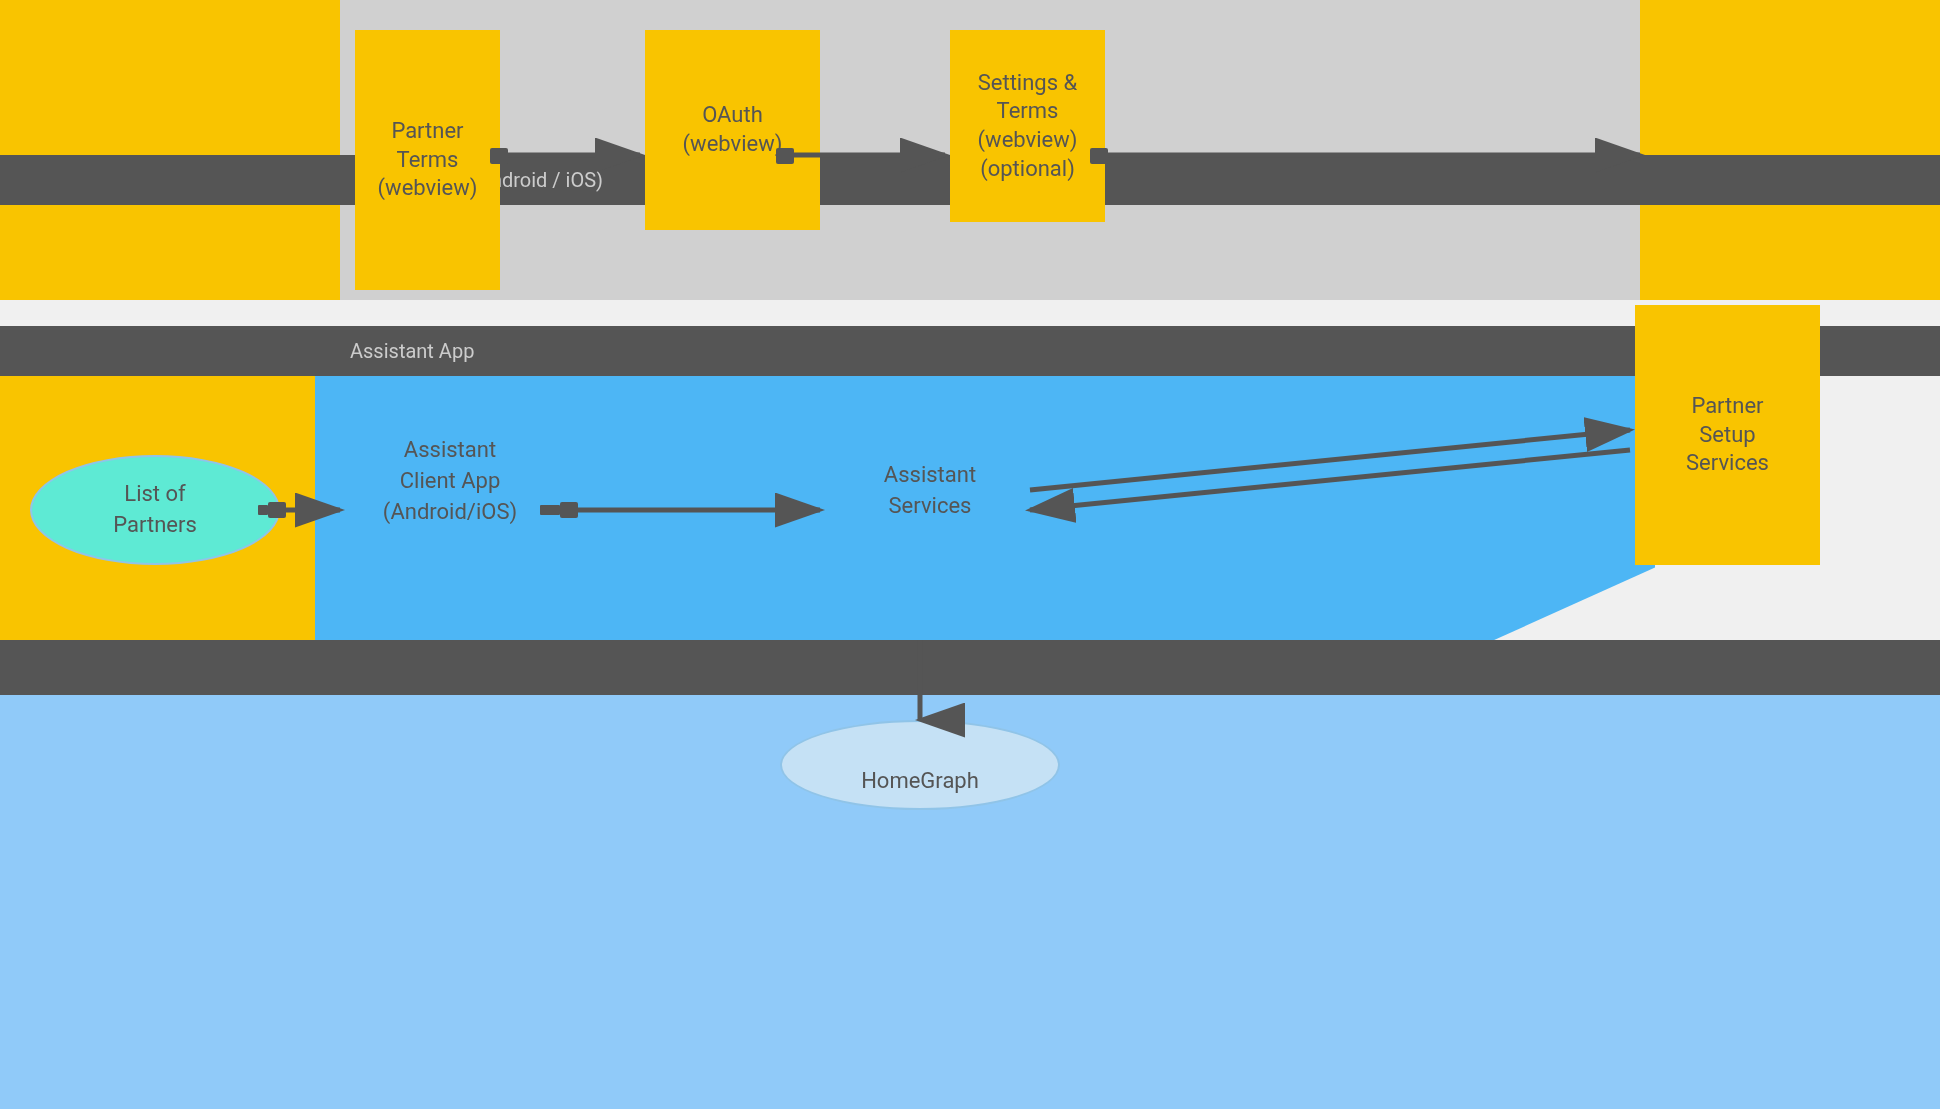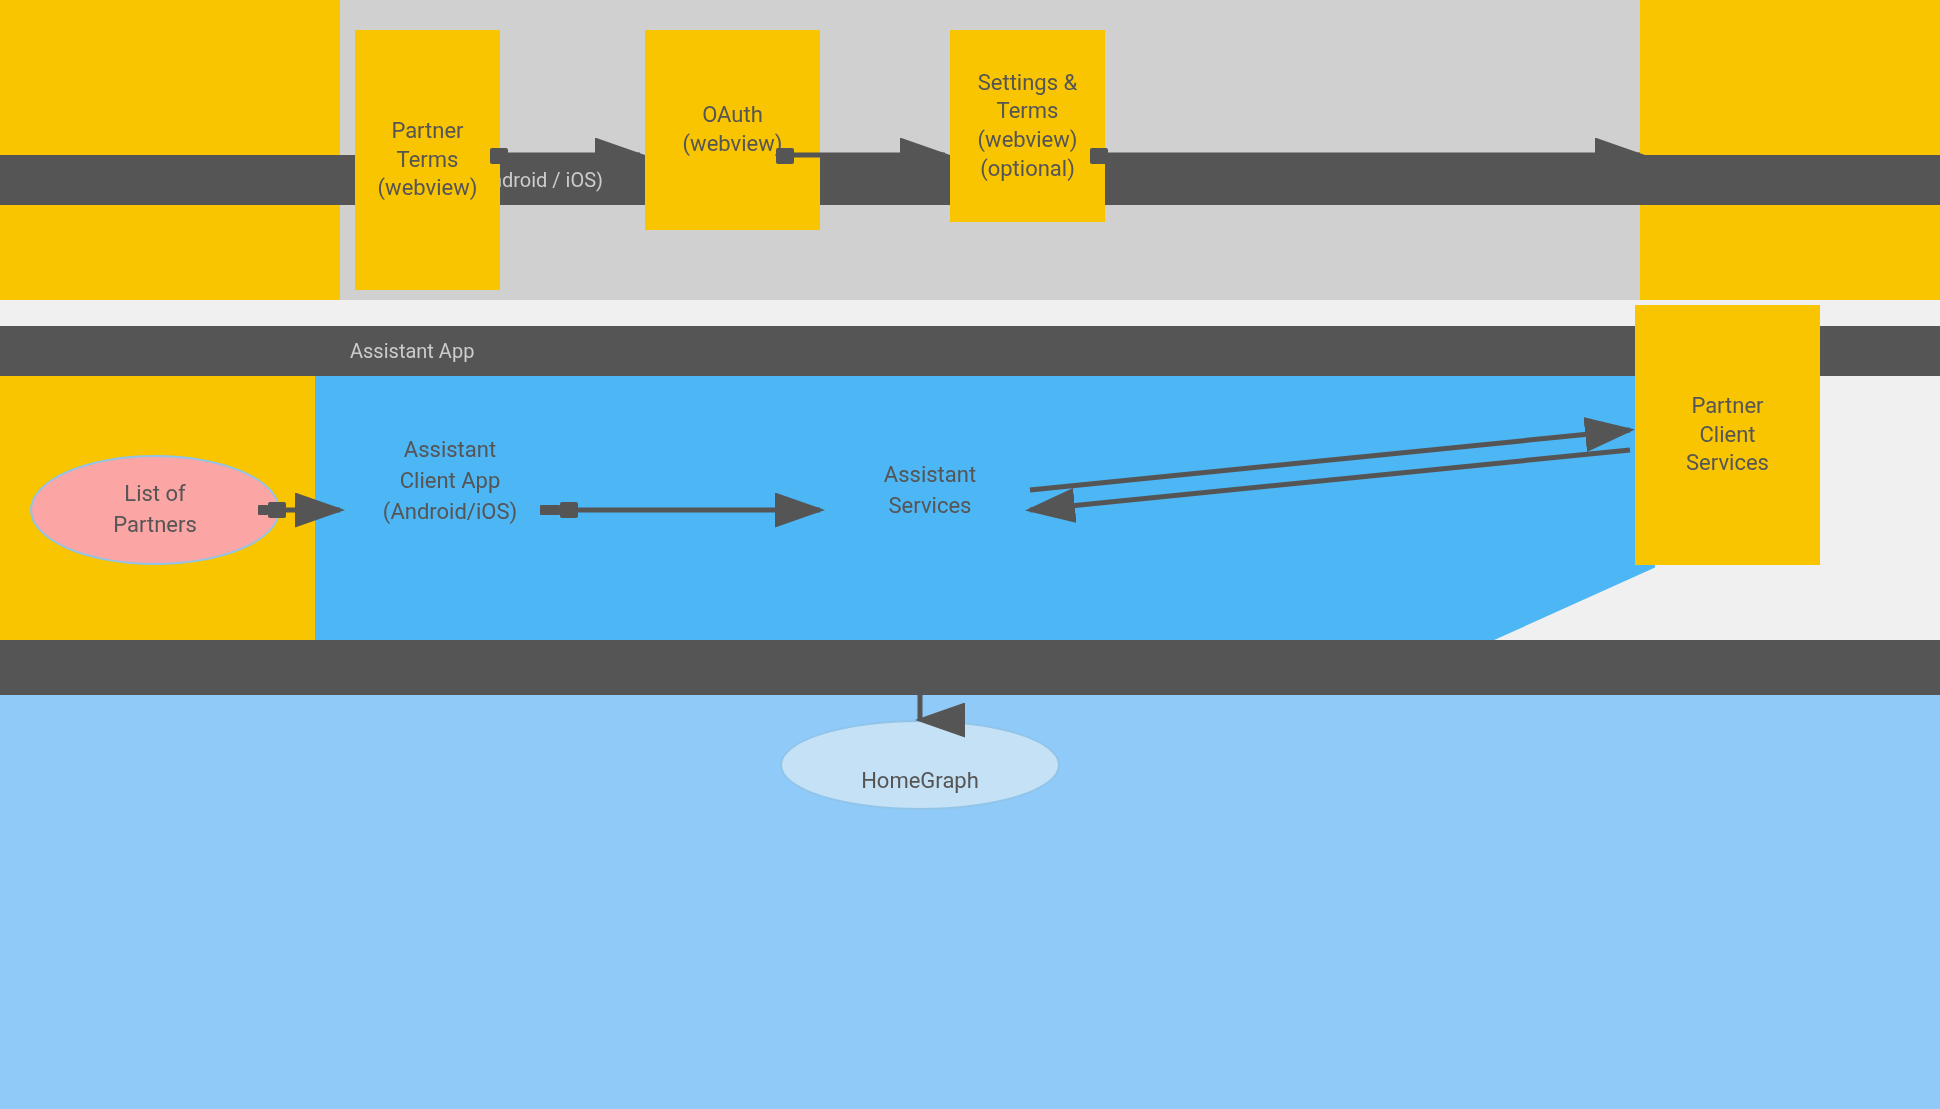--- a/index.html
+++ b/index.html
@@ -70,21 +70,21 @@
       position: absolute;
       border-radius: 50%;
       z-index: 10;
     }
 
     .ellipse-partners {
       top: 455px;
       left: 30px;
       width: 250px;
       height: 110px;
-      background: #fca5a5;
+      background: #5eead4;
       border: 2px solid #90c4e8;
     }
 
     .ellipse-homegraph {
       top: 720px;
       left: 780px;
       width: 280px;
       height: 90px;
       background: #c5e1f5;
       border: 2px solid #90c4e8;
@@ -170,21 +170,21 @@
 
   <div style="position:absolute;top:640px;left:0;width:1940px;height:469px;background:#555;z-index:1;"></div>
 
   <div style="position:absolute;top:695px;left:0;width:1940px;height:414px;background:#90caf9;z-index:2;"></div>
 
   <div style="position:absolute;top:350px;left:1000px;width:280px;height:290px;background:#4db6f5;z-index:1;"></div>
 
   <div class="yellow-box box-partner-cloud">
     <span class="box-label">
       <span>Partner</span><br>
-      <span>Client</span><br>
+      <span>Setup</span><br>
       <span>Services</span>
     </span>
   </div>
 
   <div class="yellow-box box-partner-setup">
     <span class="box-label">
       <span>Partner</span><br>
       <span>Terms</span><br>
       <span>(webview)</span>
     </span>

